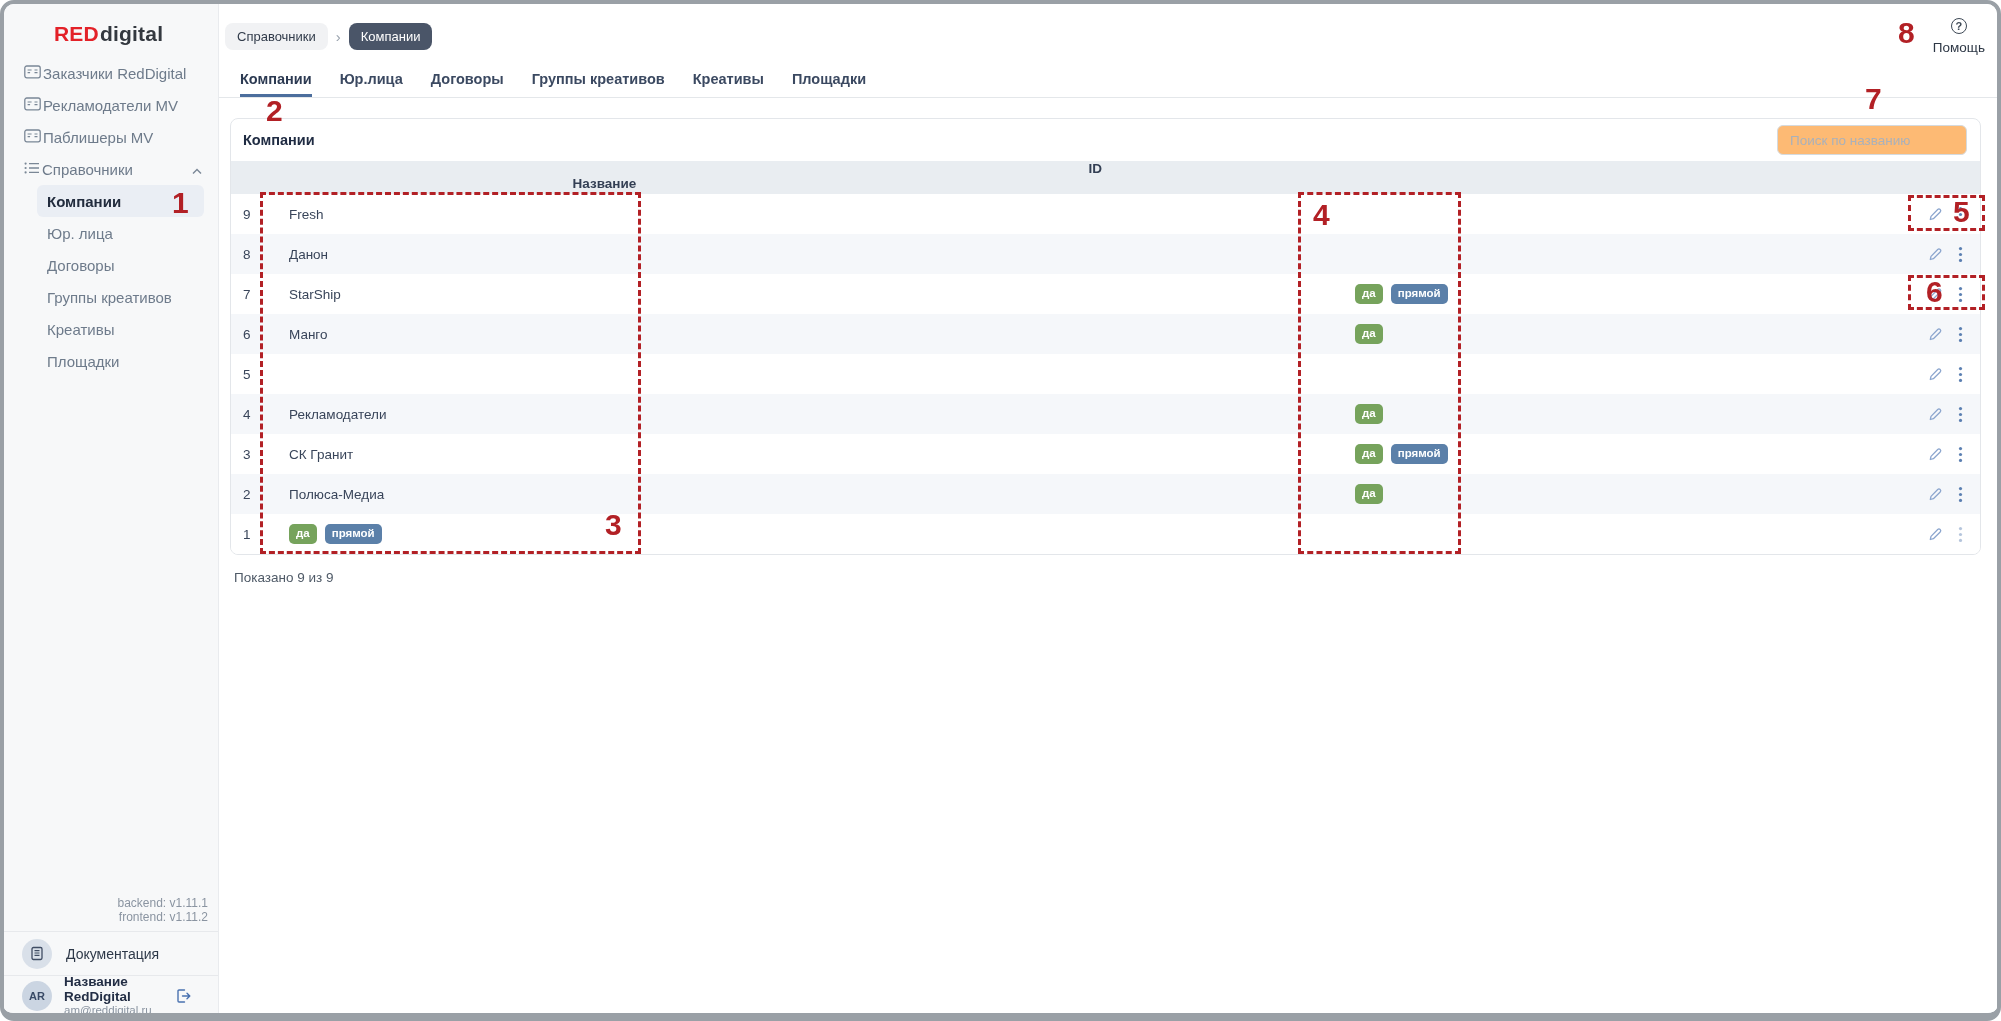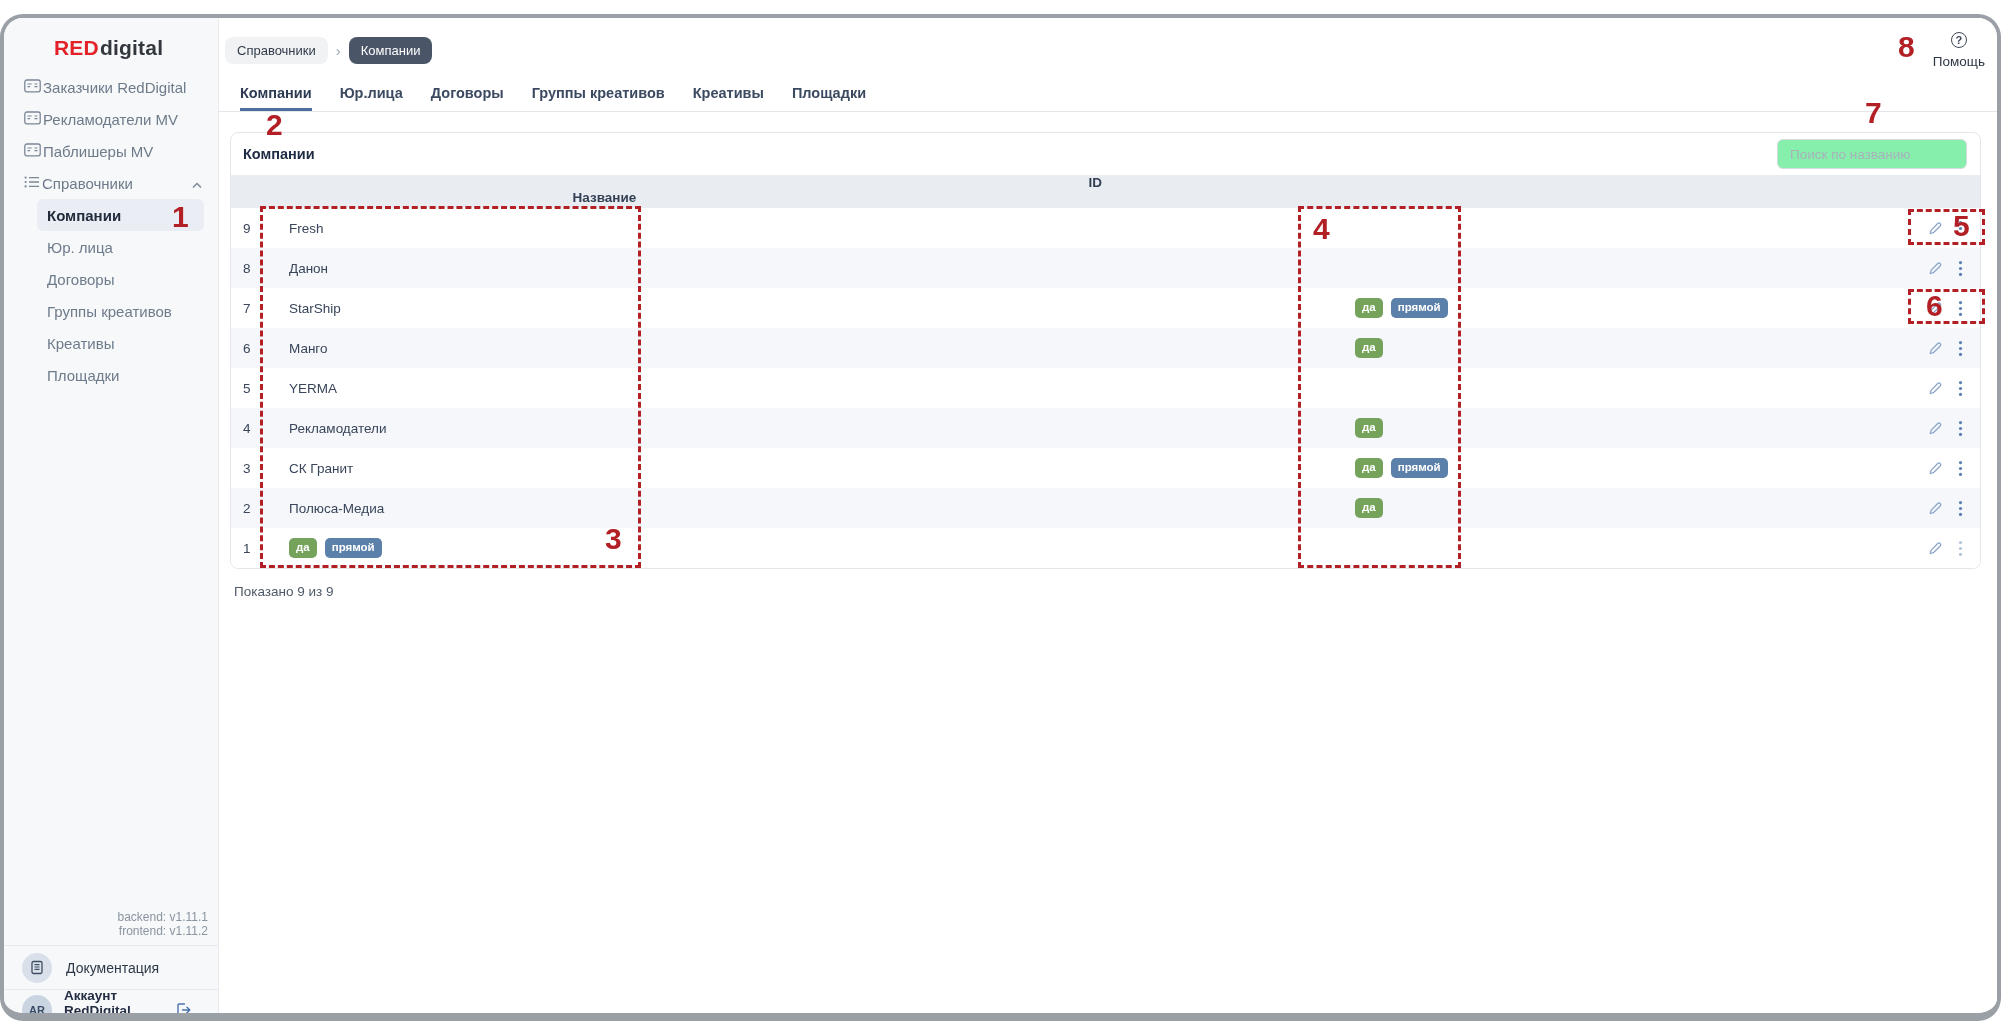--- a/index.html
+++ b/index.html
@@ -1,19 +1,19 @@
 <!DOCTYPE html>
 <html><head>
 <meta charset="utf-8">
 <style>
   html,body{margin:0;padding:0;width:2001px;height:1021px;overflow:hidden;background:#fff;
     font-family:"Liberation Sans","DejaVu Sans",sans-serif;}
   *{box-sizing:border-box;}
-  .frame{position:absolute;inset:0;border:4px solid #9aa0a6;border-bottom-width:8px;border-radius:23px;
-    overflow:hidden;background:#fff;display:flex;margin-top:14px;}
+  .frame{position:absolute;inset:0;border:4px solid #9aa0a6;border-bottom-width:8px;border-radius:14px;
+    overflow:hidden;background:#fff;display:flex;}
   
   .sidebar{width:215px;flex:none;background:#f7f8f9;border-right:1px solid #e9ebee;position:relative;}
   .logo{position:absolute;top:18px;left:50px;font-size:21px;letter-spacing:.2px;white-space:nowrap;}
   .logo .r{color:#e32128;font-weight:800;}
   .logo .d{color:#33383f;font-weight:700;margin-left:1px;}
   .nav{position:absolute;top:53px;left:0;right:0;}
   .nav-item{height:32px;display:flex;align-items:center;gap:2px;padding:0 16px 0 20px;
     color:#6e7b8b;font-size:15px;cursor:pointer;white-space:nowrap;}
   .nav-item .grow{flex:1;}
   .sub-item{height:32px;display:flex;align-items:center;padding-left:43px;color:#6e7b8b;font-size:15px;cursor:pointer;}
@@ -47,21 +47,21 @@
   .tabbar{position:absolute;top:60px;left:0;right:0;height:34px;display:flex;gap:28px;
     padding-left:21px;border-bottom:1px solid #e4e7ea;}
   .tab{font-size:14.5px;font-weight:700;color:#3b4961;display:flex;align-items:center;
     border-bottom:3px solid transparent;cursor:pointer;white-space:nowrap;}
   .tab.active{color:#2c3a52;border-bottom-color:#4c6e9d;}
   .card{position:absolute;top:114px;left:11px;right:16px;border:1px solid #e3e6ea;border-radius:8px;
     overflow:hidden;background:#fff;}
   .card-header{height:42px;display:flex;align-items:center;justify-content:space-between;padding:0 13px 0 12px;}
   .card-title{font-size:14.5px;font-weight:700;color:#202c43;}
   .search{width:190px;height:30px;border:1px solid #d5dade;border-radius:6px;padding:0 12px;
-    font-size:13.5px;color:#333f54;outline:none;font-family:inherit;background:#86efac;}
+    font-size:13.5px;color:#333f54;outline:none;font-family:inherit;background:#fdba74;}
   .search::placeholder{color:#a9b1bb;}
   .thead{height:33px;background:#e9edf1;display:flex;align-items:center;font-size:13.5px;font-weight:700;color:#333f54;flex-direction:column;}
   .trow{height:40px;display:flex;align-items:center;font-size:13.5px;color:#39455a;background:#fff;}
   .trow:nth-child(even){background:#f5f7fa;}
   .c-id{width:58px;padding-left:12px;flex:none;}
   .c-name{width:1066px;flex:none;}
   .c-zak{flex:1;display:flex;align-items:center;gap:8px;}
   .c-actions{display:flex;align-items:center;gap:15px;padding-right:17px;}
   .icon-btn{display:flex;align-items:center;cursor:pointer;}
   .trow:last-child [data-name="row-menu-icon"]{opacity:.45;}
@@ -168,21 +168,21 @@
             <rect x="2" y="1.5" width="10" height="12" rx="1.4" fill="none" stroke="#3f4c63" stroke-width="1.3"></rect>
             <path d="M4.5 4.6h5M4.5 7h5M4.5 9.4h5" stroke="#3f4c63" stroke-width="1.1"></path>
           </svg>
       </span>
       <span class="docs-label" data-name="documentation-label">Документация</span>
     </div>
 
     <div class="account-row" data-name="account-row">
       <span class="acct-av" data-name="avatar">AR</span>
       <span>
-        <div class="acct-name" data-name="account-name">Аккаунт RedDigital</div>
+        <div class="acct-name" data-name="account-name">Название RedDigital</div>
         <div class="acct-email" data-name="account-email">am@reddigital.ru</div>
       </span>
       <span class="logout" data-name="logout-icon">
         <svg width="17" height="16" viewBox="0 0 17 16">
             <path d="M9.5 2H4a1 1 0 0 0-1 1v10a1 1 0 0 0 1 1h5.5" fill="none" stroke="#4a72b0" stroke-width="1.4" stroke-linecap="round"></path>
             <path d="M7.5 8h7M12 5.2 14.8 8 12 10.8" fill="none" stroke="#4a72b0" stroke-width="1.4" stroke-linecap="round" stroke-linejoin="round"></path>
           </svg>
       </span>
     </div>
   </div>
@@ -310,21 +310,20 @@
                 <svg width="5" height="17" viewBox="0 0 5 17">
                   <circle cx="2.5" cy="2.6" r="1.6" fill="#5c80b2"></circle>
                   <circle cx="2.5" cy="8.5" r="1.6" fill="#5c80b2"></circle>
                   <circle cx="2.5" cy="14.4" r="1.6" fill="#5c80b2"></circle>
                 </svg>
               </span>
             </div>
           </div>
           <div class="trow" data-name="table-row">
             <div class="c-id" data-name="row-id">5</div>
-            <div class="c-name" data-name="row-name">YERMA</div>
             <div class="c-zak" data-name="row-customer-badges"></div>
             <div class="c-actions" data-name="row-actions">
               <span class="icon-btn" data-name="edit-icon">
                 <svg width="16" height="16" viewBox="0 0 16 16">
                   <path d="M10.7 3.5a1.75 1.75 0 0 1 2.5 2.45L6.4 12.7l-3.1.8.7-3.1z" fill="none" stroke="#8ba5ce" stroke-width="1.25" stroke-linejoin="round"></path>
                 </svg>
               </span>
               <span class="icon-btn" data-name="row-menu-icon">
                 <svg width="5" height="17" viewBox="0 0 5 17">
                   <circle cx="2.5" cy="2.6" r="1.6" fill="#5c80b2"></circle>

